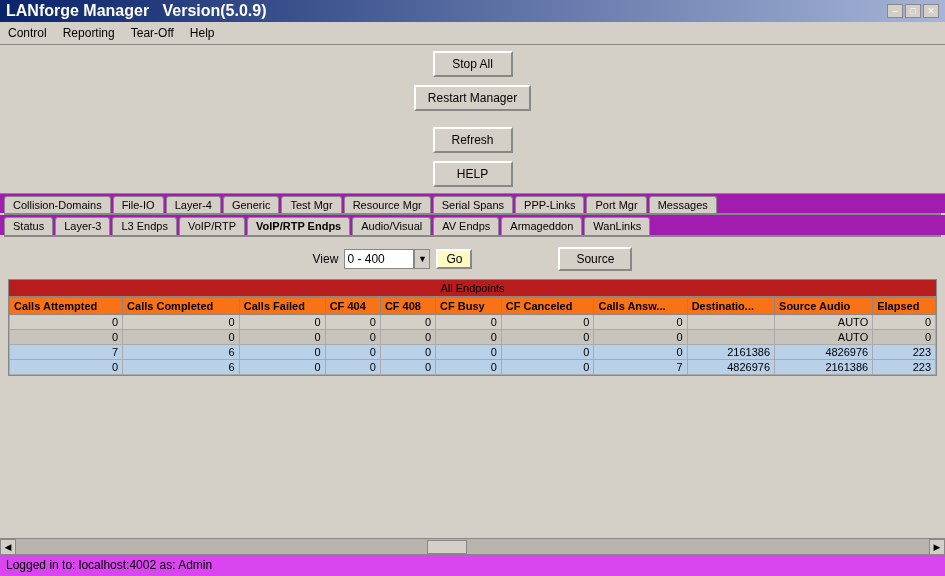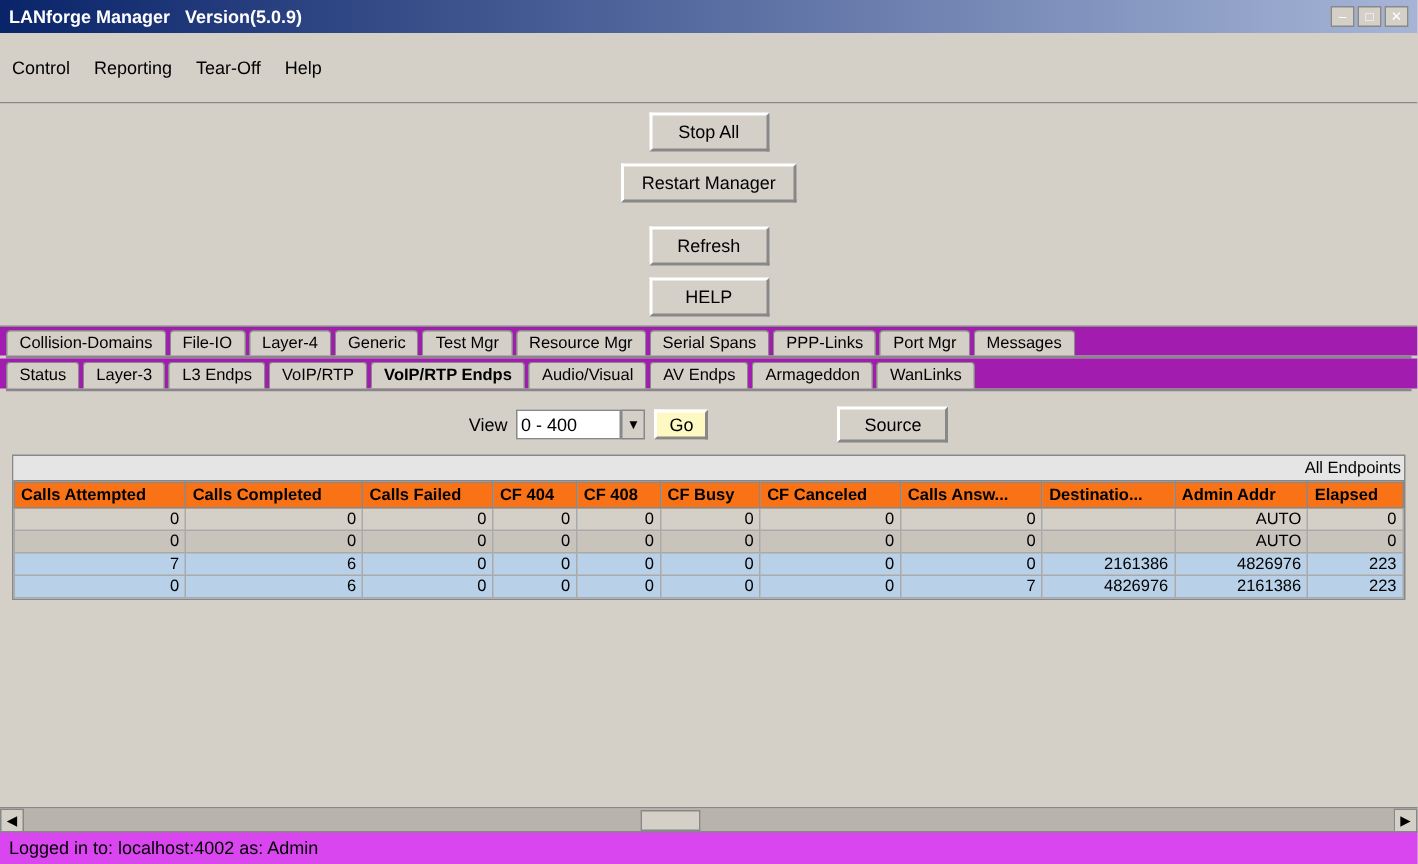--- a/index.html
+++ b/index.html
@@ -14,41 +14,41 @@
     .title-bar {
       background: linear-gradient(to right, #0a246a, #a6b5d7);
       color: white;
       padding: 3px 6px;
       display: flex;
       align-items: center;
       justify-content: space-between;
       height: 22px;
     }
     .title-bar-text {
-      font-size: 12px;
+      font-size: 16px;
       font-weight: bold;
     }
     .title-bar-buttons {
       display: flex;
       gap: 2px;
     }
     .title-bar-btn {
       width: 16px;
       height: 14px;
       background: #d4d0c8;
       border: 1px solid #888;
       font-size: 9px;
       display: flex;
       align-items: center;
       justify-content: center;
       cursor: pointer;
     }
     .menu-bar {
       background: #d4d0c8;
-      padding: 14px 4px;
+      padding: 2px 4px;
       display: flex;
       gap: 8px;
       border-bottom: 1px solid #888;
     }
     .menu-item {
       padding: 2px 4px;
       cursor: pointer;
       font-size: 12px;
     }
     .toolbar {
@@ -147,23 +147,23 @@
       padding: 3px 16px;
       cursor: pointer;
       font-size: 12px;
       margin-left: 80px;
     }
     .all-endpoints-section {
       border: 1px solid #888;
       margin: 0 2px;
     }
     .all-endpoints-title {
-      text-align: right;
+      text-align: center;
       font-size: 11px;
-      background: #e5e5e5;
+      background: #b91c1c;
       padding: 2px;
       border-bottom: 1px solid #888;
     }
     .data-table {
       width: 100%;
       border-collapse: collapse;
       font-size: 11px;
     }
     .data-table th {
       background: #f97316;
@@ -307,21 +307,21 @@
         <tr>
           <th>Calls Attempted</th>
           <th>Calls Completed</th>
           <th>Calls Failed</th>
           <th>CF 404</th>
           <th>CF 408</th>
           <th>CF Busy</th>
           <th>CF Canceled</th>
           <th>Calls Answ...</th>
           <th>Destinatio...</th>
-          <th>Admin Addr</th>
+          <th>Source Audio</th>
           <th>Elapsed</th>
         </tr>
       </thead>
       <tbody id="table-body">
       <tr>
             <td>0</td>
             <td>0</td>
             <td>0</td>
             <td>0</td>
             <td>0</td>

